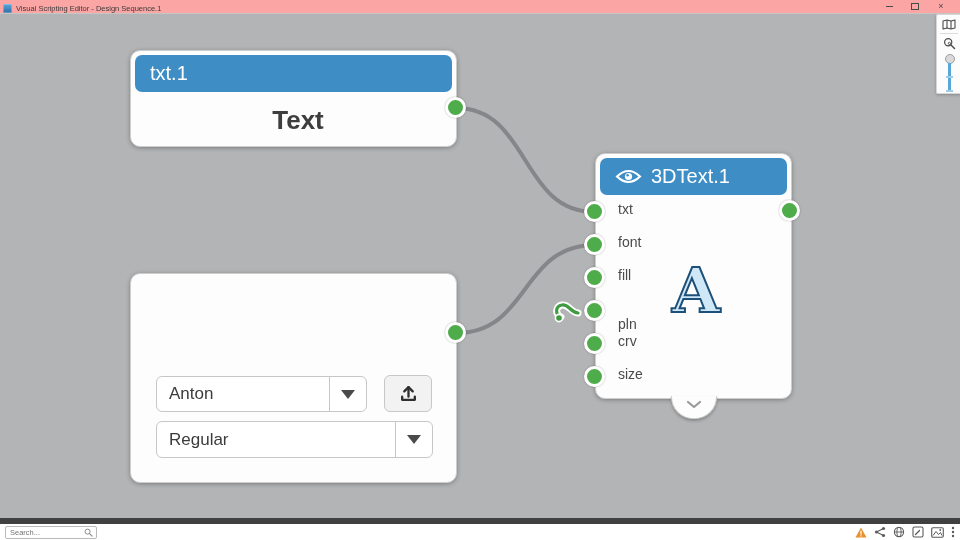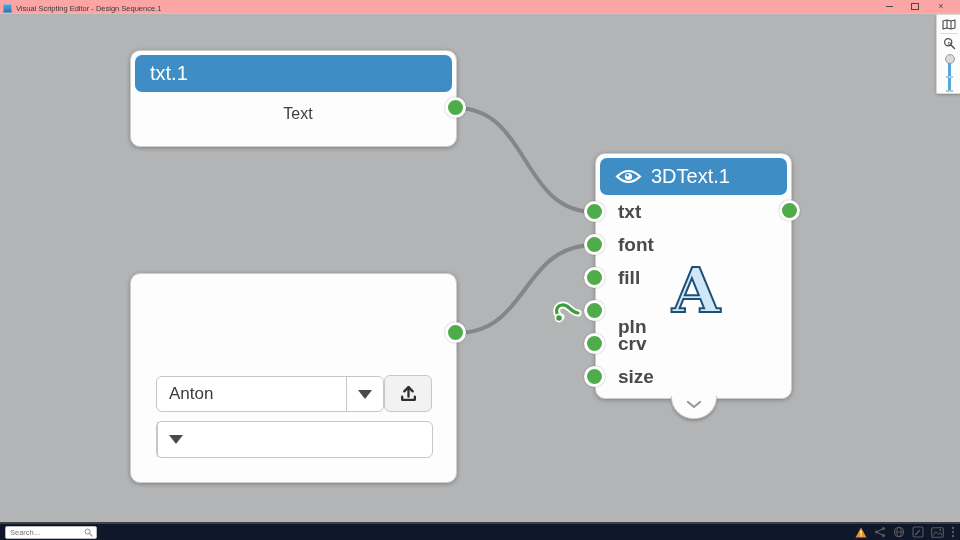--- a/index.html
+++ b/index.html
@@ -33,27 +33,27 @@
     position:absolute;background:#fdfdfd;border:1px solid #cdcdcd;border-radius:10px;
     box-shadow:0 1px 4px rgba(40,40,40,.38);z-index:2;
   }
   .node-header{
     position:absolute;top:4px;left:4px;right:4px;height:37px;border-radius:7px;
     background:#3e8ec5;color:#fff;font-size:20px;line-height:37px;
     padding-left:15px;display:flex;align-items:center;box-sizing:border-box;
   }
   .node-header .hdr-label{line-height:normal;}
   .eye{margin-right:9px;display:flex;align-items:center;}
-  .body-label{position:absolute;left:9px;right:0;text-align:center;color:#3e3e3e;font-size:16px;}
+  .body-label{position:absolute;left:9px;right:0;text-align:center;color:#3e3e3e;font-size:26px;font-weight:bold;}
   .port{
     position:absolute;width:15px;height:15px;border-radius:50%;
     background:#4fac4a;border:3px solid #fff;z-index:5;
     box-shadow:0 0 2px rgba(0,0,0,.3);
   }
-  .in-label{position:absolute;left:22px;color:#4a4a4a;font-size:19px;z-index:3;font-weight:bold;}
+  .in-label{position:absolute;left:22px;color:#4a4a4a;font-size:14px;z-index:3;}
   .preview-letter{
     position:absolute;font-family:"DejaVu Serif","Liberation Serif",serif;font-weight:bold;
     color:#cfe8f8;-webkit-text-stroke:2px #1d5078;text-align:center;line-height:1;
   }
   .font-preview{
     position:absolute;left:0;right:0;top:48px;text-align:center;
     font-family:"DejaVu Serif","Liberation Serif",serif;font-weight:bold;font-size:30px;
     color:#bfe0f4;-webkit-text-stroke:1.2px #1b4b71;line-height:1;
   }
   .font-preview .lower{font-style:italic;}
@@ -88,21 +88,21 @@
   }
   .rp-icon{width:24px;height:18px;display:flex;align-items:center;justify-content:center;}
   .rp-div{width:18px;border-top:1px solid #dcdcdc;}
   .zoom-slider{position:relative;width:24px;flex:1;}
   .zs-knob{position:absolute;left:8px;top:2px;width:8px;height:8px;border-radius:50%;background:#d9d9d9;border:1px solid #9e9e9e;}
   .zs-track{position:absolute;left:11px;top:11px;width:2.5px;height:28px;background:#57a7d7;}
   .zs-tick{position:absolute;left:9px;width:6.5px;height:1.5px;background:#9fcbe6;}
   
   .statusbar{
     position:absolute;left:0;bottom:0;width:960px;height:16px;
-    background:#0f172a;border-top:2px solid #404040;display:flex;align-items:center;z-index:60;
+    background:#ffffff;border-top:6px solid #404040;display:flex;align-items:center;z-index:60;
   }
   .search-box{
     position:relative;margin-left:5px;width:90px;height:11px;background:#fff;
     border:1px solid #b9b9b9;border-radius:2px;display:flex;align-items:center;
   }
   .search-box input{
     border:none;outline:none;flex:1;font-size:7.5px;color:#555;padding:0 0 0 4px;
     font-family:"Liberation Sans",sans-serif;background:transparent;min-width:0;
   }
   .status-icons{margin-left:auto;display:flex;align-items:center;gap:7px;margin-right:5px;}
@@ -141,36 +141,37 @@
 
   <div class="node" style="left:130px;top:36px;width:325px;height:95px;">
     <div class="node-header">
       <span class="hdr-label">txt.1</span>
     </div>
     <div class="body-label" style="top:54px;">Text</div>
   </div>
 
   <div class="node" style="left:130px;top:259px;width:325px;height:208px;">
 
-    <div class="dropdown" style="left:25px;top:102px;width:228px;height:36px;">
+    <div class="dropdown" style="left:25px;top:102px;width:211px;height:36px;">
       <div class="dd-value">Anton</div>
       <div class="dd-arrow">
           <div class="tri"></div>
         </div>
     </div>
 
     <div class="btn-upload" style="left:253px;top:101px;width:48px;height:37px;">
       <svg width="19" height="19" viewBox="0 0 18 18">
         <path d="M9 12 L9 3" stroke="#2f2f2f" stroke-width="2.2" fill="none" stroke-linecap="round"></path>
         <path d="M5 7 L9 3 L13 7" stroke="#2f2f2f" stroke-width="2.2" fill="none" stroke-linecap="round" stroke-linejoin="round"></path>
         <path d="M3 12 L3 15 L15 15 L15 12" stroke="#2f2f2f" stroke-width="2.2" fill="none" stroke-linecap="round" stroke-linejoin="round"></path>
       </svg>
     </div>
 
     <div class="dropdown" style="left:25px;top:147px;width:277px;height:37px;">
+      <div class="dd-value">Regular</div>
       <div class="dd-arrow">
           <div class="tri"></div>
         </div>
     </div>
   </div>
 
   <div class="node" style="left:595px;top:139px;width:195px;height:244px;">
     <div class="node-header">
       <span class="eye">
         <svg width="27" height="17" viewBox="0 0 27 17">

